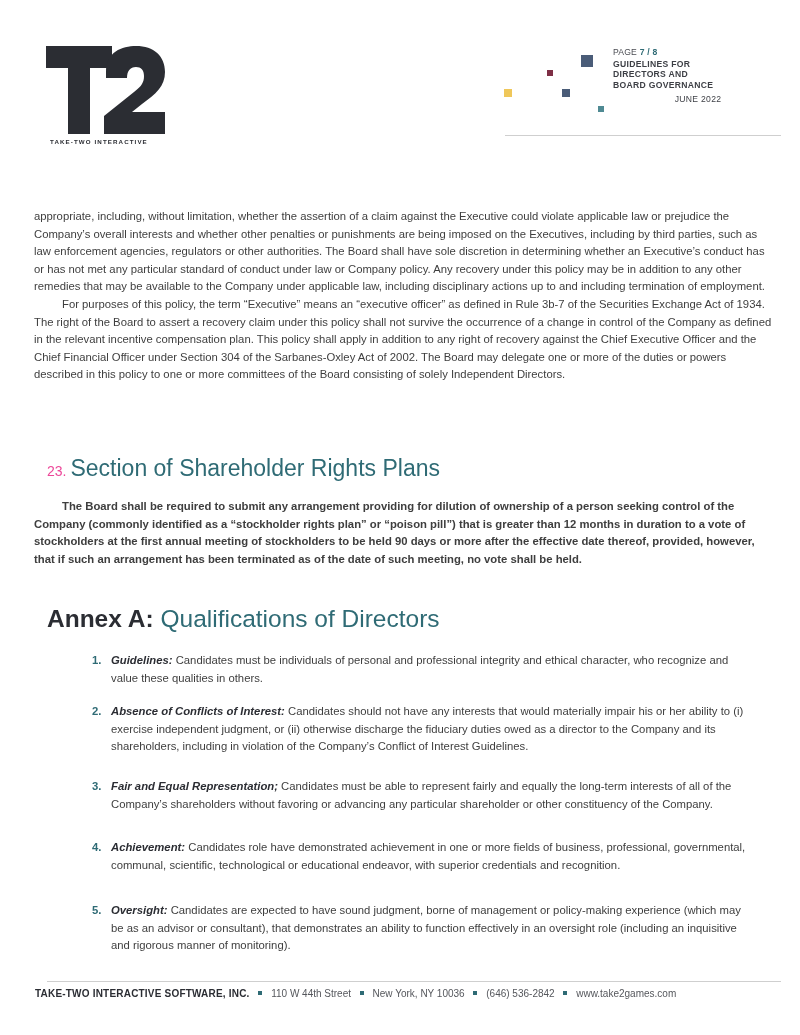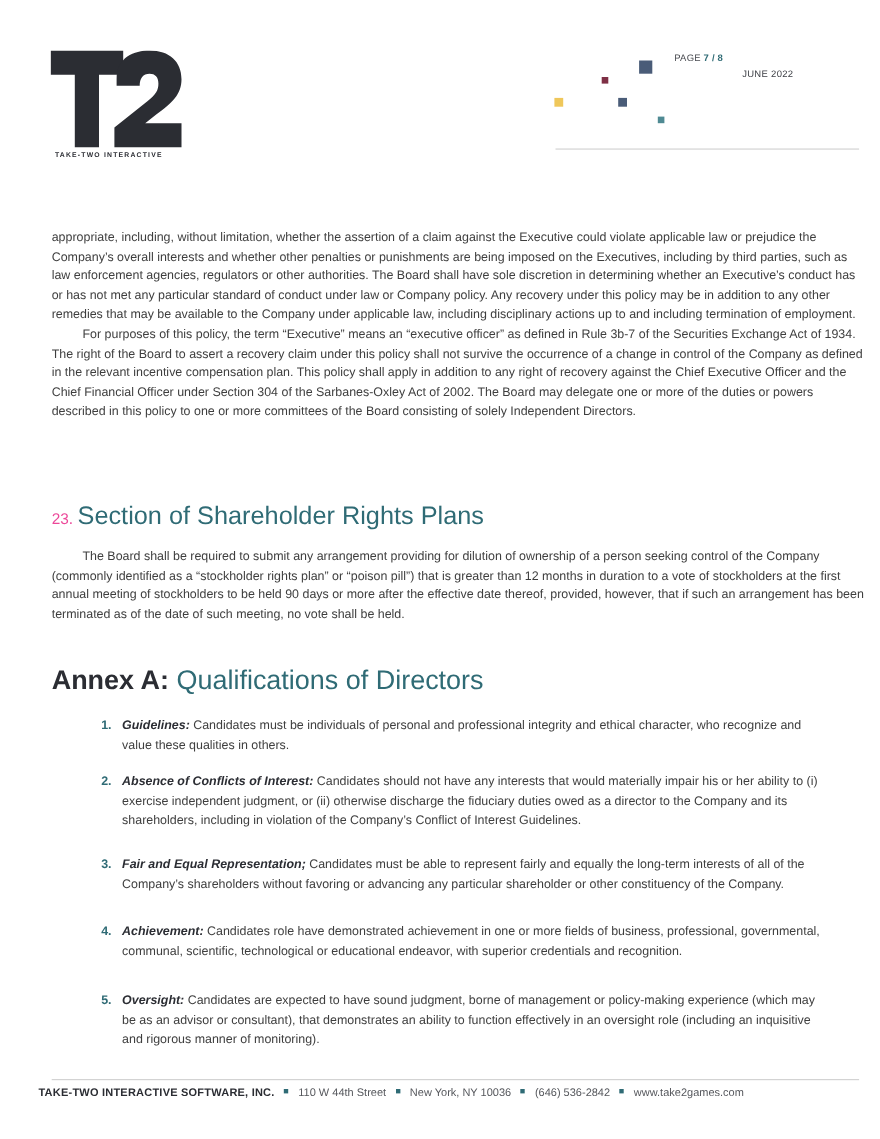--- a/index.html
+++ b/index.html
@@ -18,21 +18,21 @@
 
   
   .hdr { left:613px; top:47px; width:170px; font-size:8.6px; line-height:10.5px; color:#3d3f45; }
   .hdr .page { color:#4a4c52; letter-spacing:0.2px; }
   .hdr .page b { color:#2f6b75;text-align:center; }
   .hdr .title { font-weight:bold; letter-spacing:0.3px; margin-top:1px; }
   .hdr .date { margin-top:4px; letter-spacing:0.3px;text-align:center; }
   .hdr-rule { left:505px; top:135px; width:276px; height:1px; background:#cfcfcf; }
 
   
-  .para { left:47px; width:740px; font-size:11.3px; line-height:17.6px; color:#3e3e3e; }
+  .para { left:34px; width:740px; font-size:11.3px; line-height:17.6px; color:#3e3e3e; }
   .para p { margin:0; }
   .indent { text-indent:28px; }
 
   .h23 { left:47px; top:455px; font-size:23px; color:#2f6b75; white-space:nowrap; }
   .h23 .num { font-size:14px; font-weight:normal; color:#ec4899; margin-right:4px; }
 
   .annex { left:47px; top:605px; font-size:24.5px; white-space:nowrap; color:#2f6b75; }
   .annex .lead { font-weight:bold; color:#2b2d33;margin-top:42px; }
 
   .list { left:92px; width:650px; font-size:11.3px; line-height:17.6px; color:#3e3e3e; }
@@ -64,33 +64,38 @@
 <div class="sq" style="left:547px;top:70px;width:6px;height:6px;background:#7e2f45;"></div>
 <div class="sq" style="left:504px;top:89px;width:8px;height:8px;background:#efc75a;"></div>
 <div class="sq" style="left:562px;top:89px;width:8px;height:8px;background:#4a5c78;"></div>
 <div class="sq" style="left:598px;top:106px;width:6px;height:6px;background:#4f8a93;"></div>
 
 <div class="abs hdr">
   <div class="page">
     <span>PAGE</span>
     <b>7 / 8</b>
   </div>
+  <div class="title">
+    <div>GUIDELINES FOR</div>
+    <div>DIRECTORS AND</div>
+    <div>BOARD GOVERNANCE</div>
+  </div>
   <div class="date">JUNE 2022</div>
 </div>
 <div class="abs hdr-rule"></div>
 
 <div class="abs para" style="top:208px;">
   <p>appropriate, including, without limitation, whether the assertion of a claim against the Executive could violate applicable law or prejudice the Company’s overall interests and whether other penalties or punishments are being imposed on the Executives, including by third parties, such as law enforcement agencies, regulators or other authorities. The Board shall have sole discretion in determining whether an Executive’s conduct has or has not met any particular standard of conduct under law or Company policy. Any recovery under this policy may be in addition to any other remedies that may be available to the Company under applicable law, including disciplinary actions up to and including termination of employment.</p>
   <p class="indent">For purposes of this policy, the term “Executive” means an “executive officer” as defined in Rule 3b-7 of the Securities Exchange Act of 1934. The right of the Board to assert a recovery claim under this policy shall not survive the occurrence of a change in control of the Company as defined in the relevant incentive compensation plan. This policy shall apply in addition to any right of recovery against the Chief Executive Officer and the Chief Financial Officer under Section 304 of the Sarbanes-Oxley Act of 2002. The Board may delegate one or more of the duties or powers described in this policy to one or more committees of the Board consisting of solely Independent Directors.</p>
 </div>
 
 <div class="abs h23">
   <span class="num">23.</span><span>Section of Shareholder Rights Plans</span>
 </div>
-<div class="abs para" style="top:498px;">
+<div class="abs para" style="top:498px;font-weight:bold;">
   <p class="indent">The Board shall be required to submit any arrangement providing for dilution of ownership of a person seeking control of the Company (commonly identified as a “stockholder rights plan” or “poison pill”) that is greater than 12 months in duration to a vote of stockholders at the first annual meeting of stockholders to be held 90 days or more after the effective date thereof, provided, however, that if such an arrangement has been terminated as of the date of such meeting, no vote shall be held.</p>
 </div>
 
 <div class="abs annex">
   <span class="lead">Annex A:</span>
   <span>Qualifications of Directors</span>
 </div>
 
 <div class="abs list" style="top:652px;">
   <div class="item" style="top:0;">

